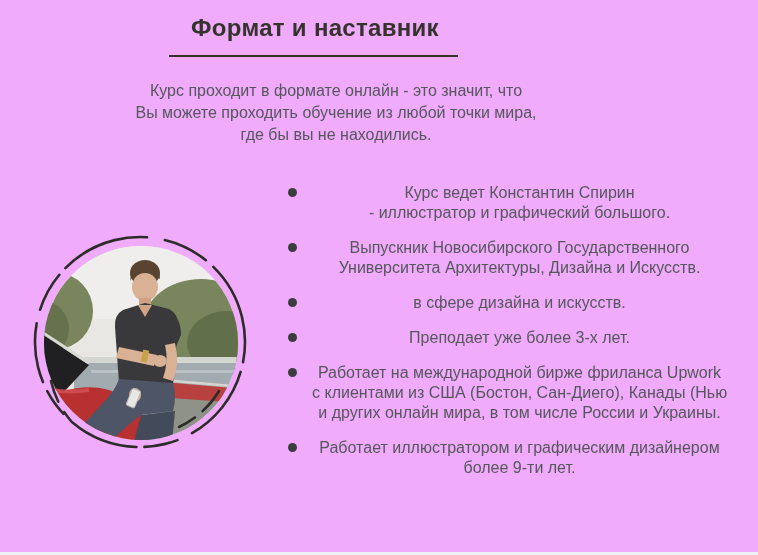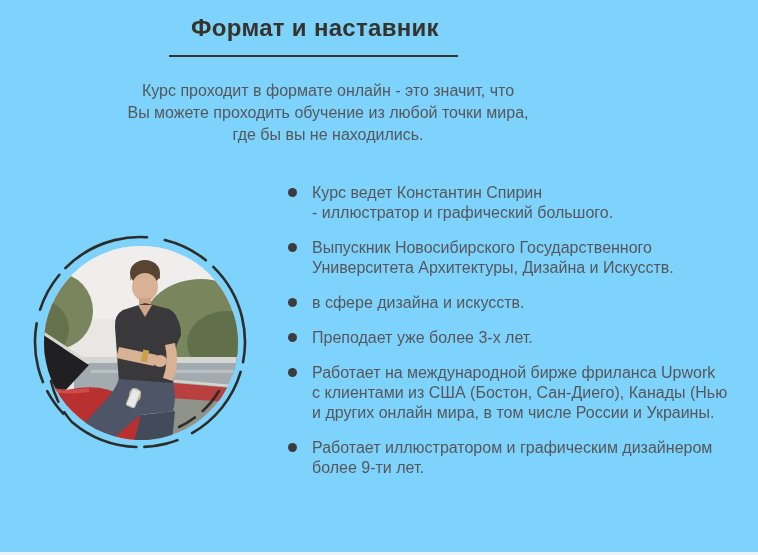--- a/index.html
+++ b/index.html
@@ -2,21 +2,21 @@
 <html><head>
 <meta charset="utf-8">
 <style>
   html, body { margin: 0; padding: 0; }
   body { font-family: "Liberation Sans", "DejaVu Sans", sans-serif; }
 
   .page {
     position: relative;
     width: 758px;
     height: 555px;
-    background: #7dd3fc;
+    background: #f0abfc;
     overflow: hidden;
   }
 
   
   .section-title {
     position: absolute;
     left: 120px; top: 14px; width: 390px;
     margin: 0;
     text-align: center;
     font-size: 24px;
@@ -28,21 +28,21 @@
   .title-underline {
     position: absolute;
     left: 169px; top: 55px;
     width: 289px; height: 2px;
     background: #35332c;
   }
 
   
   .intro {
     position: absolute;
-    left: 108px; top: 80px; width: 440px;
+    left: 116px; top: 80px; width: 440px;
     text-align: center;
     color: #56575b;
     font-size: 16px;
     line-height: 22px;
   }
   .intro .line { white-space: nowrap; }
 
   
   .photo-wrap {
     position: absolute;
@@ -65,21 +65,21 @@
     font-size: 16px;
     line-height: 20px;
   }
   .facts .dot {
     position: absolute;
     left: 1px; top: 5px;
     width: 9px; height: 9px;
     border-radius: 50%;
     background: #3c3c3f;
   }
-  .facts .fact-line { white-space: nowrap; }
+  .facts .fact-line { white-space: nowrap; text-align: center; }
 
   .bottom-strip {
     position: absolute;
     left: 0; bottom: 0;
     width: 100%; height: 3px;
     background: #eef1f5;
   }
 </style>
 </head>
 <body>

